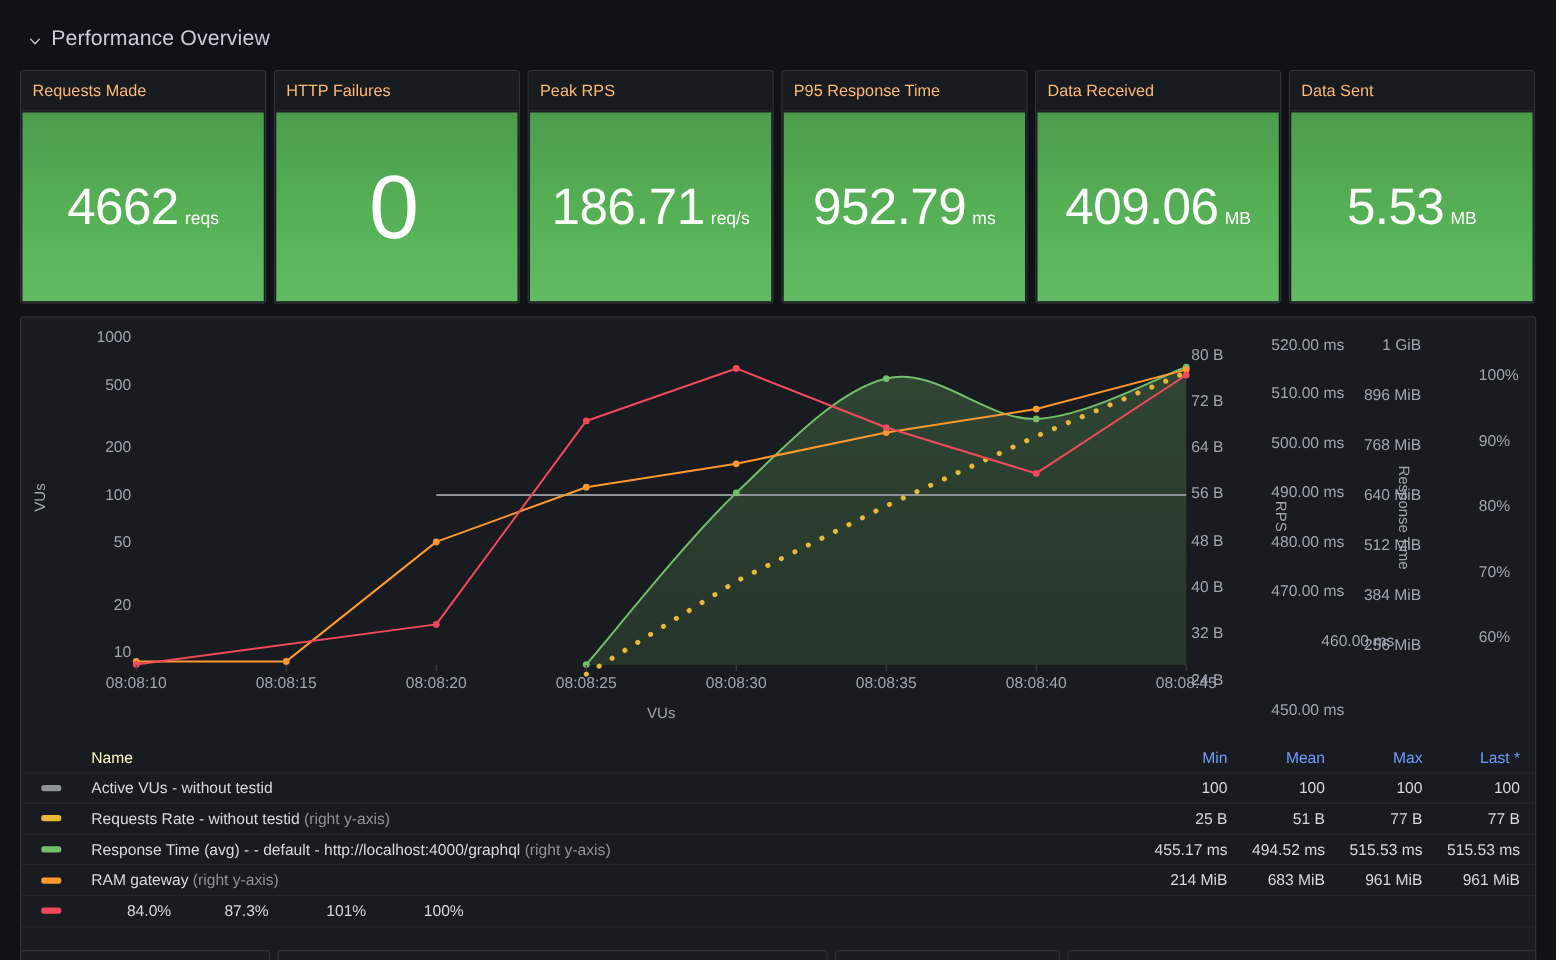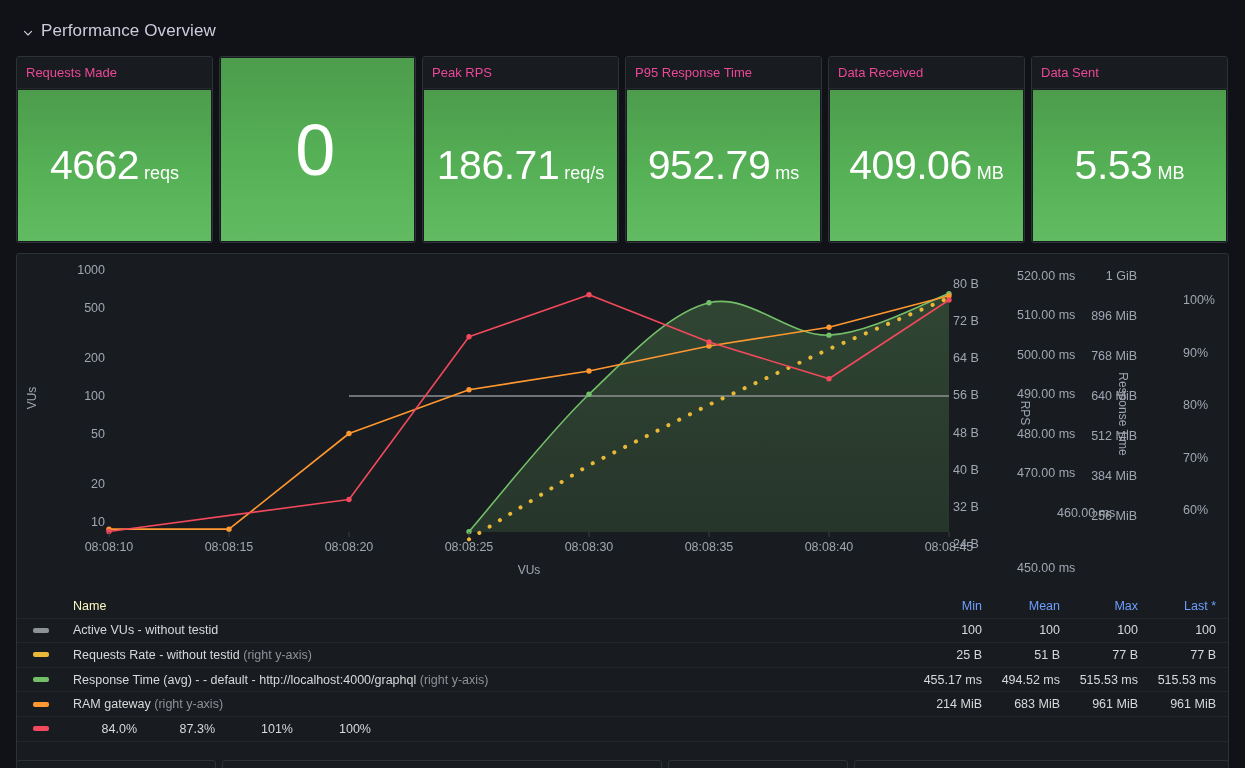--- a/index.html
+++ b/index.html
@@ -34,36 +34,36 @@
     background: #181b1f;
     border: 1px solid #2c3235;
     border-radius: 3px;
     overflow: hidden;
     display: flex; flex-direction: column;
   }
   .stat-head {
     height: 32px; flex: 0 0 32px;
     display: flex; align-items: center;
     padding-left: 9px;
-    font-size: 13px; color: #ec4899;
+    font-size: 13px; color: #fdba74;
     background: #181b1f;
     border-bottom: 1px solid #23262b;
   }
   .stat-body {
     flex: 1 1 auto; position: relative;
     margin: 1px 1px 1px 1px;
     background: linear-gradient(180deg, #4c9c4c 0%, #56b156 55%, #62bb62 100%);
     display: flex; align-items: center; justify-content: center;
   }
   .stat-val {
     display: flex; align-items: baseline; justify-content: center;
     color: #ffffff; white-space: nowrap;
   }
   .stat-num { font-size: 41px; font-weight: 400; letter-spacing: -.5px; line-height: 1; }
-  .stat-unit { font-size: 18px; margin-left: 5px; font-weight: 400; }
+  .stat-unit { font-size: 14px; margin-left: 5px; font-weight: 400; }
   .stat-panel.big .stat-num { font-size: 72px; }
   .stat-panel.sent .stat-num { font-size: 41px; }
 
   
   .graph-panel {
     position: absolute; left: 16px; top: 253px;
     width: 1213px; height: 577px;
     background: #181b1f;
     border: 1px solid #2c3235;
     border-radius: 3px;
@@ -131,20 +131,21 @@
       <div class="stat-head">Requests Made</div>
       <div class="stat-body">
         <div class="stat-val">
           <span class="stat-num">4662</span>
           <span class="stat-unit">reqs</span>
         </div>
       </div>
     </div>
 
     <div class="stat-panel big">
+      <div class="stat-head">HTTP Failures</div>
       <div class="stat-body">
         <div class="stat-val">
           <span class="stat-num">0</span>
           <span class="stat-unit"></span>
         </div>
       </div>
     </div>
 
     <div class="stat-panel">
       <div class="stat-head">Peak RPS</div>

